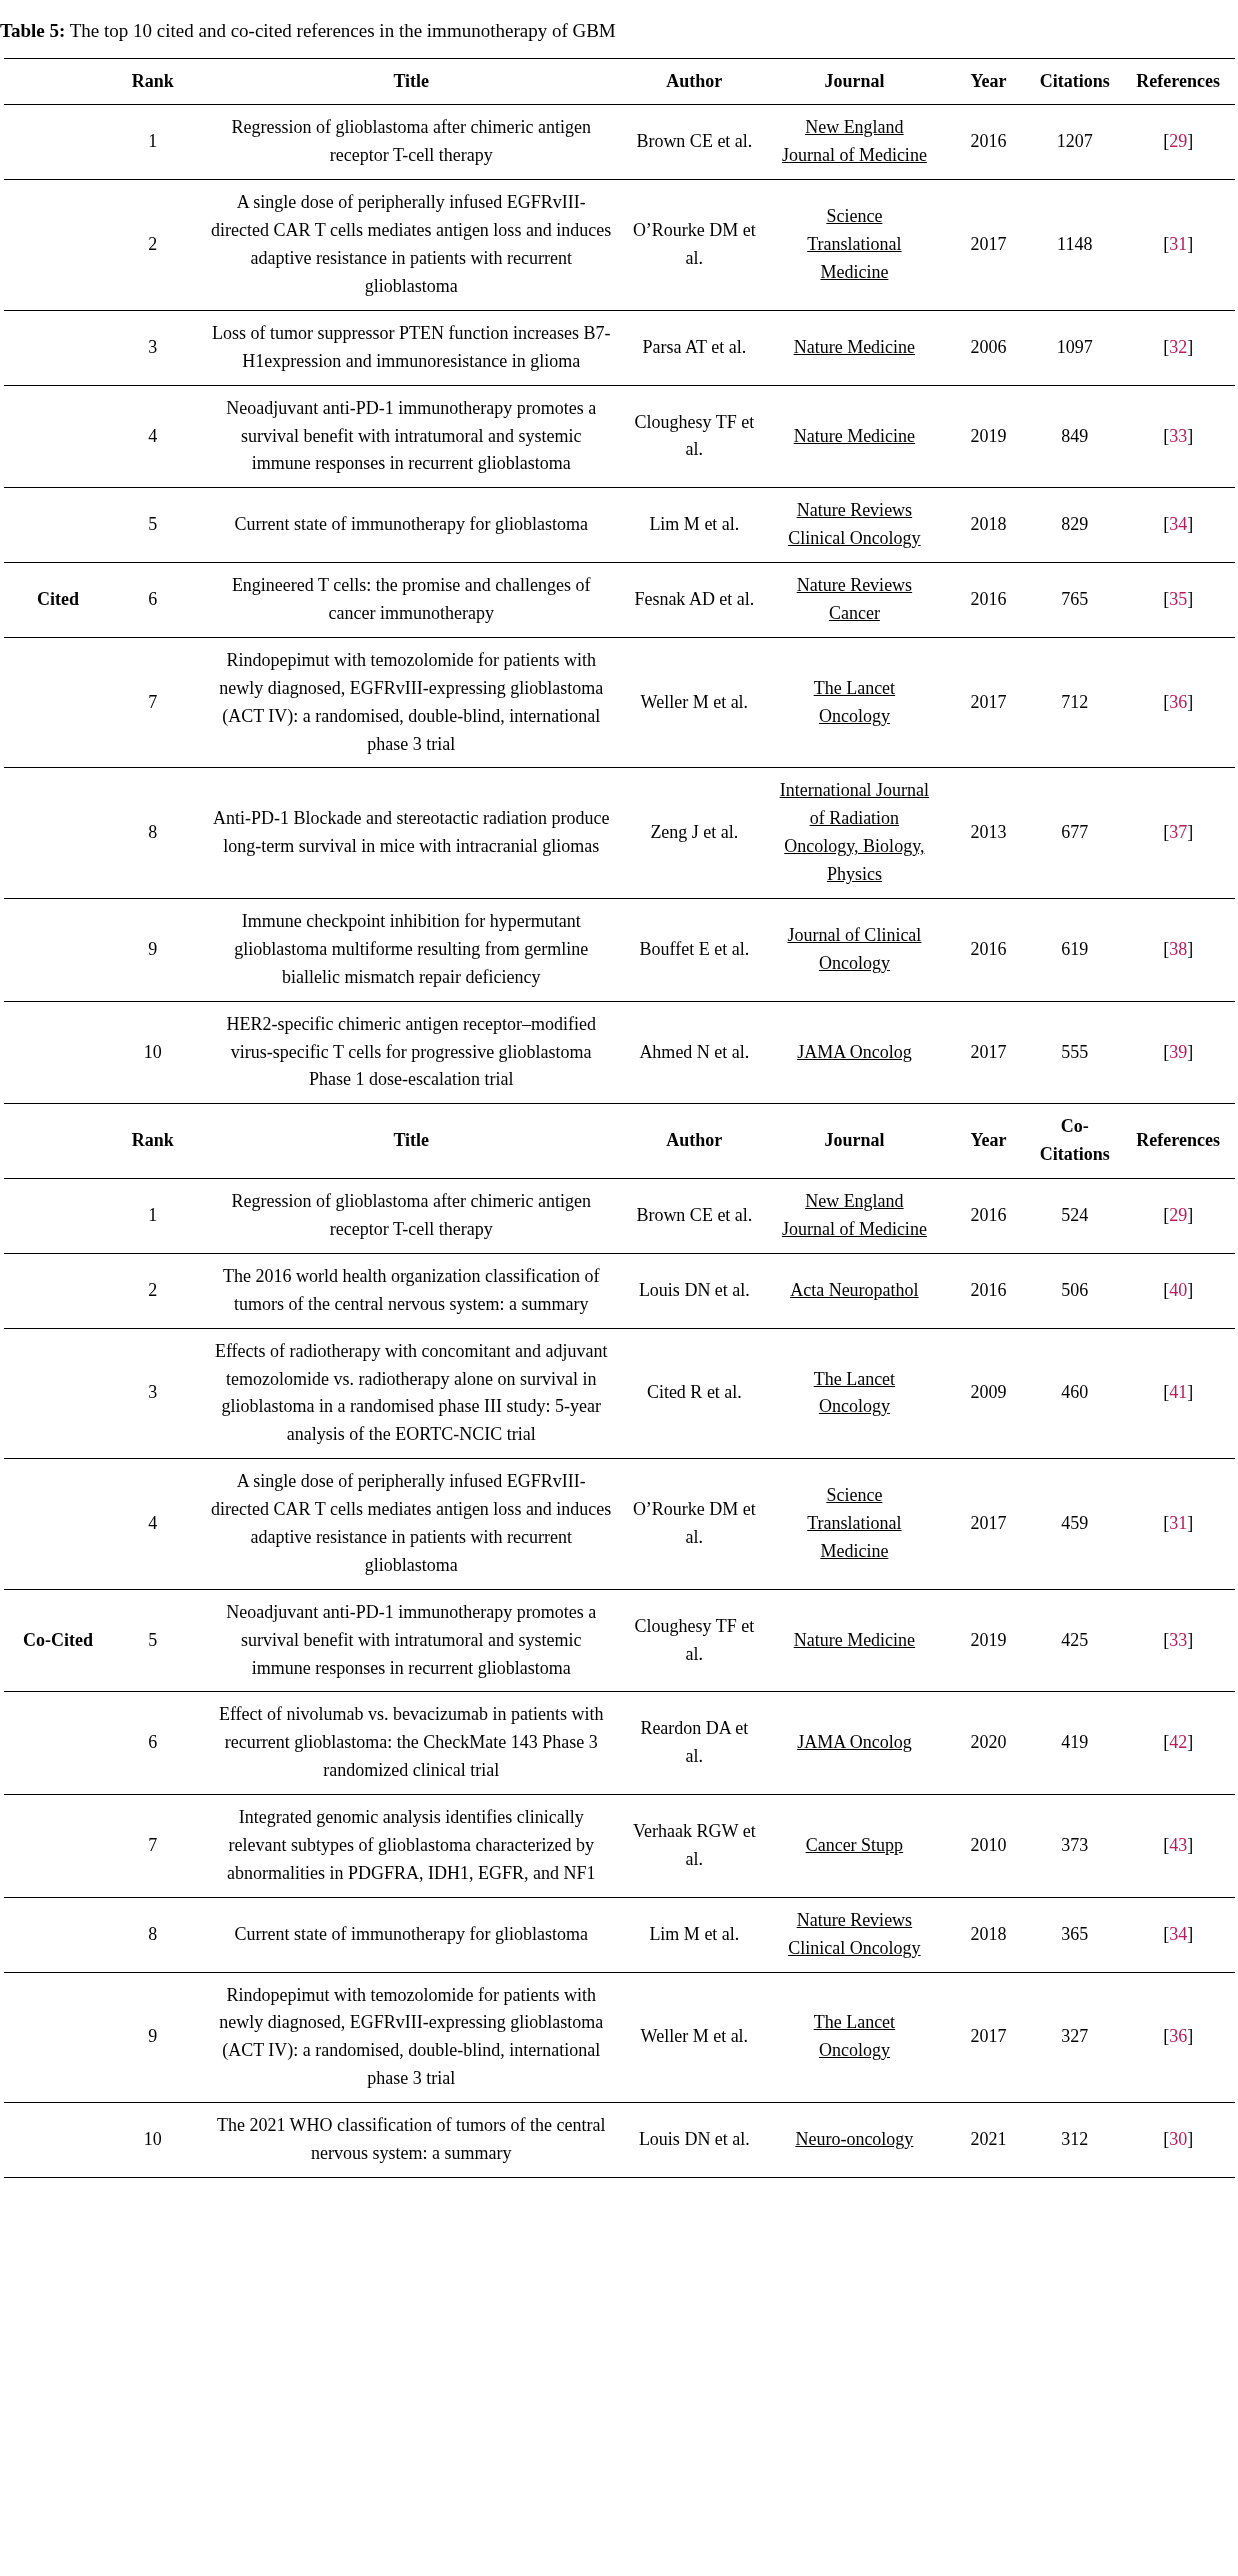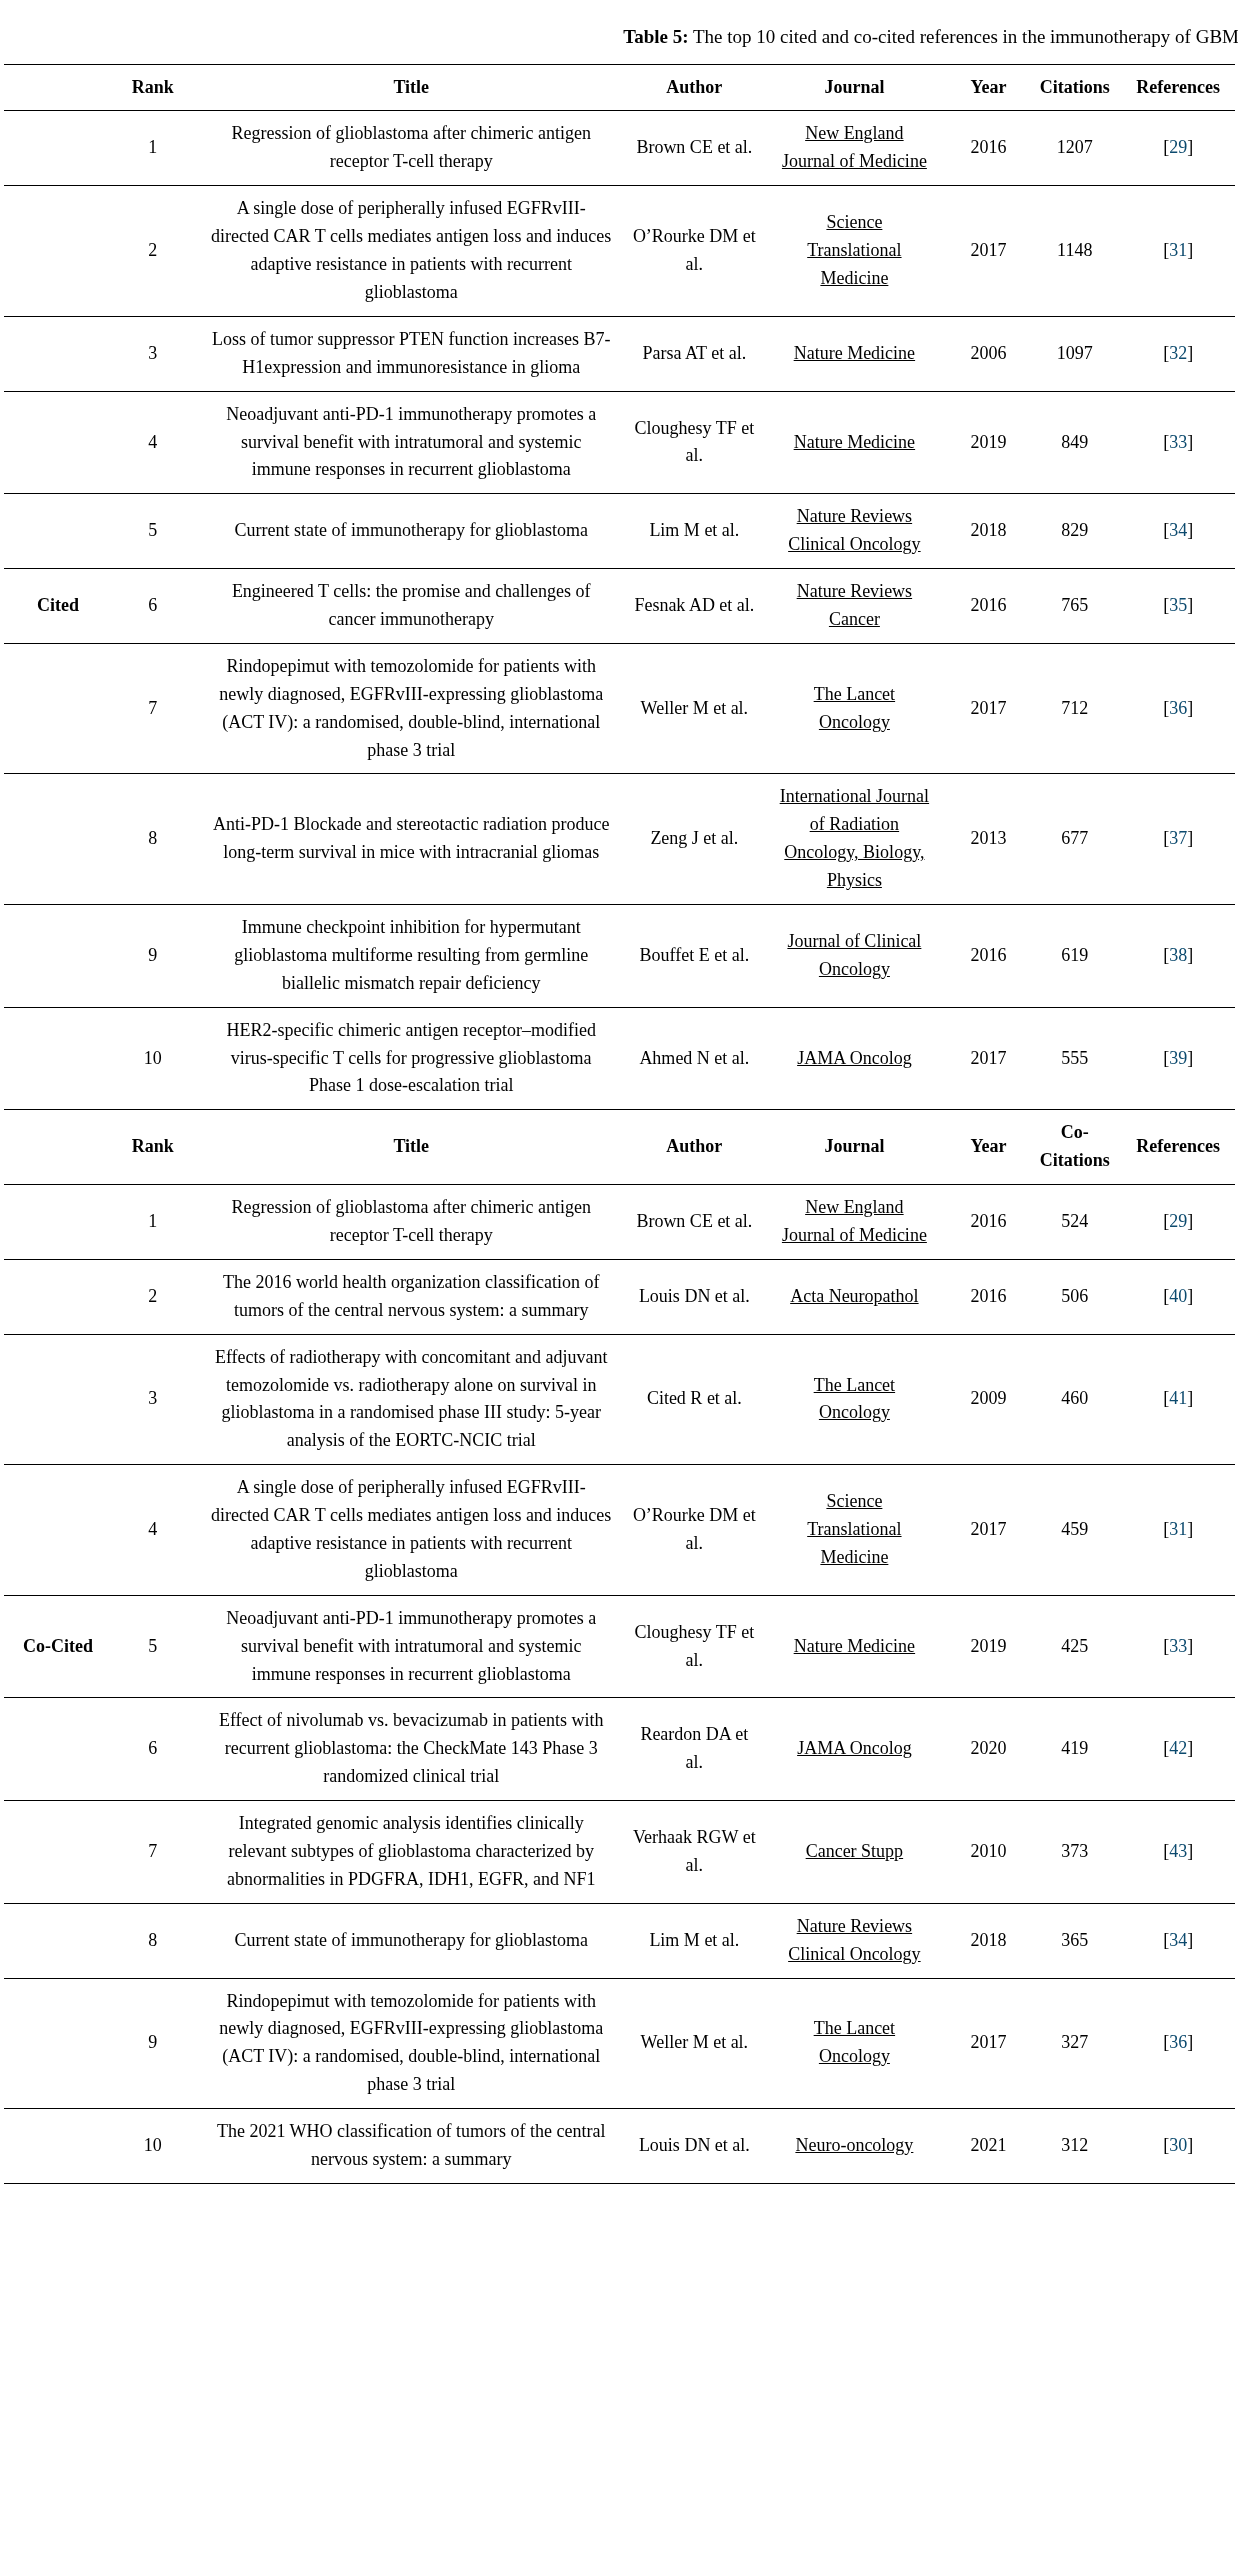--- a/index.html
+++ b/index.html
@@ -4,24 +4,24 @@
 <style>
   html, body {
     margin: 0;
     padding: 0;
     background: #ffffff;
     color: #000000;
     font-family: "Liberation Serif", "DejaVu Serif", serif;
   }
   body { width: 1239px; }
   .caption {
-    text-align: right;
+    text-align: left;
     font-size: 19px;
     line-height: 1.4;
-    margin: 24px 0 13px 0;
+    margin: 18px 0 13px 0;
   }
   .caption .cap-label { font-weight: bold; }
   table {
     border-collapse: collapse;
     table-layout: fixed;
     width: 1231px;
     margin: 0 3.8px;
   }
   th, td {
     text-align: center;
@@ -44,21 +44,21 @@
     border-bottom: 1.9px solid #000;
   }
   tbody td {
     border-bottom: 1.9px solid #000;
     padding: 9px 6.4px;
   }
   td.title   { padding-left: 16px; padding-right: 16px; }
   td.journal { padding-left: 18px; padding-right: 18px; text-decoration: underline; }
   td.author  { padding-left: 2.6px;  padding-right: 2.6px;  }
   .side-label { font-weight: bold; margin-top: 24px; }
-  .ref-num { color: #0c4a6e; }
+  .ref-num { color: #be185d; }
   .bracket { color: #000; }
 </style>
 </head>
 <body>
 
 <div class="caption">
   <span class="cap-label">Table 5:</span><span> The top 10 cited and co-cited references in the immunotherapy of GBM</span>
 </div>
 
 <table>

